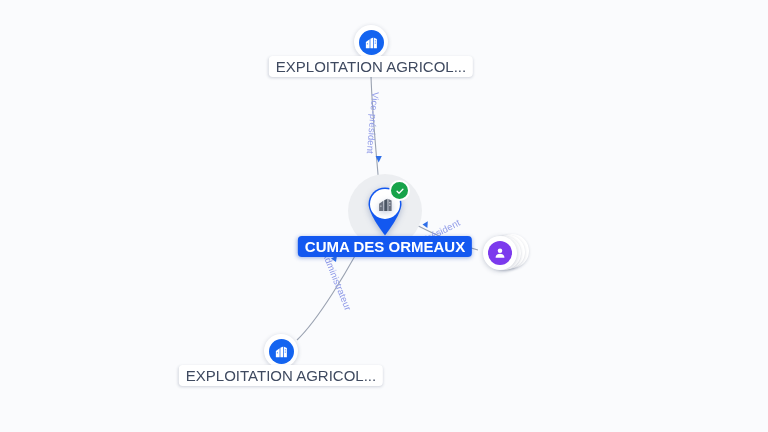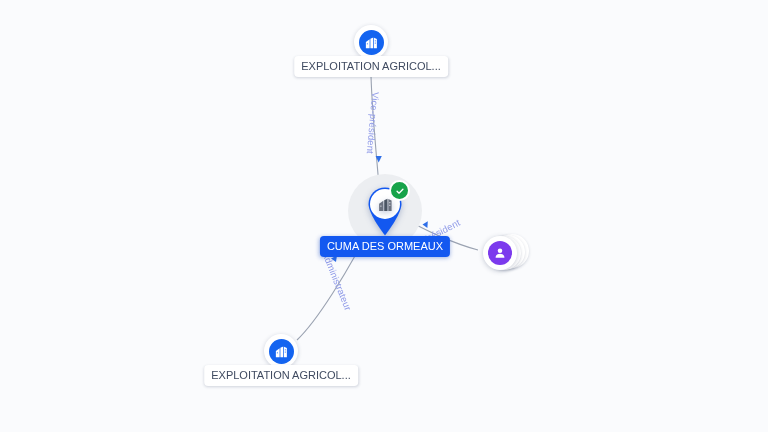--- a/index.html
+++ b/index.html
@@ -68,32 +68,33 @@
   .check-badge{
     position:absolute;left:41px;top:6px;width:17px;height:17px;border-radius:50%;
     background:#17a34a;border:2px solid #ffffff;
     display:flex;align-items:center;justify-content:center;
   }
 
   
   .label{
     position:absolute;transform:translate(-50%,0);
     white-space:nowrap;
-    font-size:11px;
+    font-size:15px;
     line-height:15px;
     padding:3px 7px;
     border-radius:4px;
     background:#ffffff;
     color:#3f4a60;
     box-shadow:0 1px 3px rgba(40,55,90,.20);
   }
   .label.selected{
     background:#1358f0;
     color:#ffffff;
     box-shadow:0 1px 4px rgba(20,70,190,.40);
+    font-weight:bold;
   }
 
   
   .edge-label{
     position:absolute;
     font-size:9.5px;
     color:#8f9ae8;
     white-space:nowrap;
     transform-origin:center center;
     letter-spacing:.1px;

